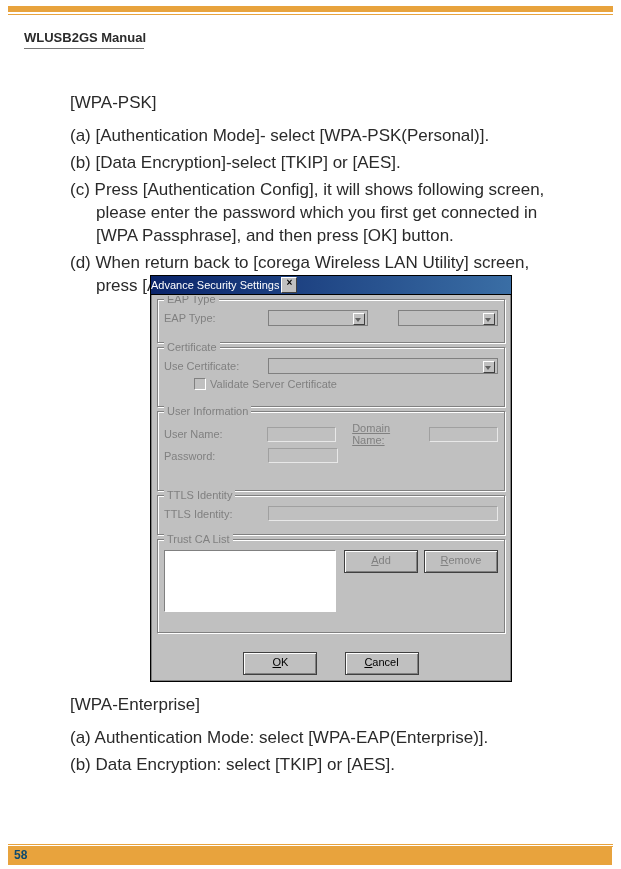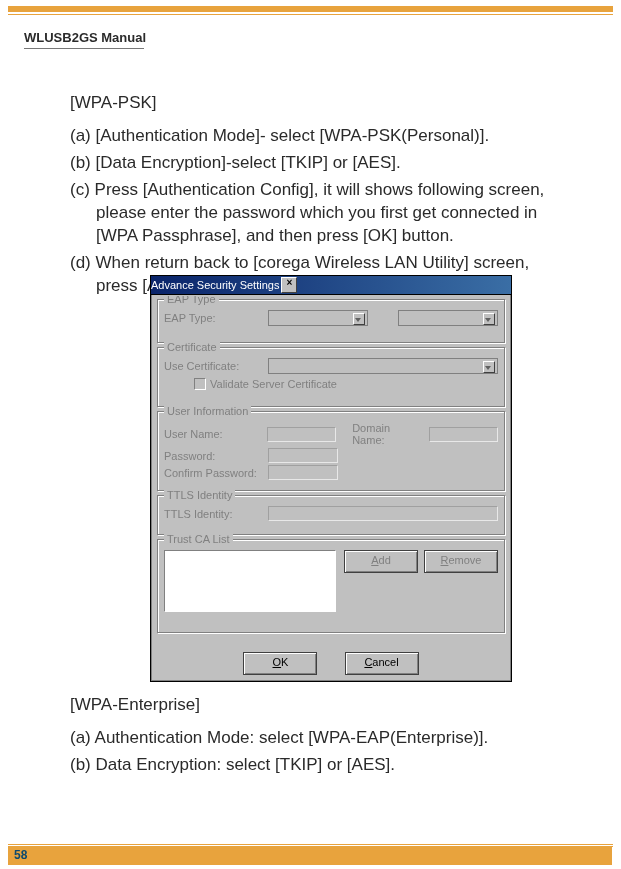--- a/index.html
+++ b/index.html
@@ -329,29 +329,25 @@
             <div class="checkbox"></div>
             <span class="disabled-text">Validate Server Certificate</span>
           </div>
         </div>
 
         <div class="grp" style="height:64px;">
           <span class="grp-legend disabled-text">User Information</span>
           <div class="row">
             <span class="lbl disabled-text">User Name:</span>
             <div class="win-input disabled" style="width:70px;"></div>
-            <span class="disabled-text" style="margin-left:12px;">Domain Name:</span>
+            <span class="disabled-text" style="margin-left:12px;text-decoration:underline;">Domain Name:</span>
             <div class="win-input disabled" style="width:70px;"></div>
           </div>
           <div class="row">
             <span class="lbl disabled-text">Password:</span>
-            <div class="win-input disabled" style="width:70px;"></div>
-          </div>
-          <div class="row">
-            <span class="lbl disabled-text">Confirm Password:</span>
             <div class="win-input disabled" style="width:70px;"></div>
           </div>
         </div>
 
         <div class="grp" style="height:24px;">
           <span class="grp-legend disabled-text">TTLS Identity</span>
           <div class="row">
             <span class="lbl disabled-text">TTLS Identity:</span>
             <div class="win-input disabled" style="flex:1;"></div>
           </div>

